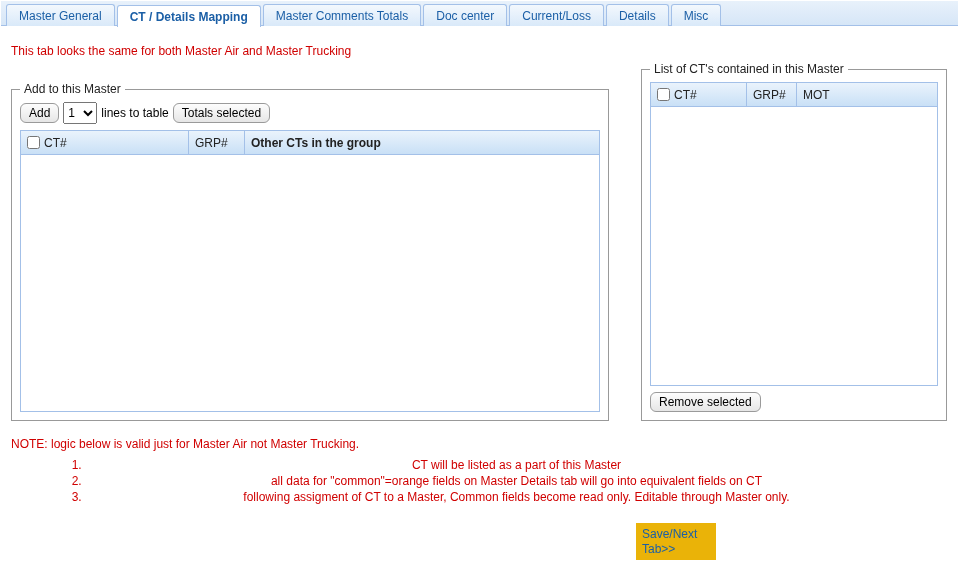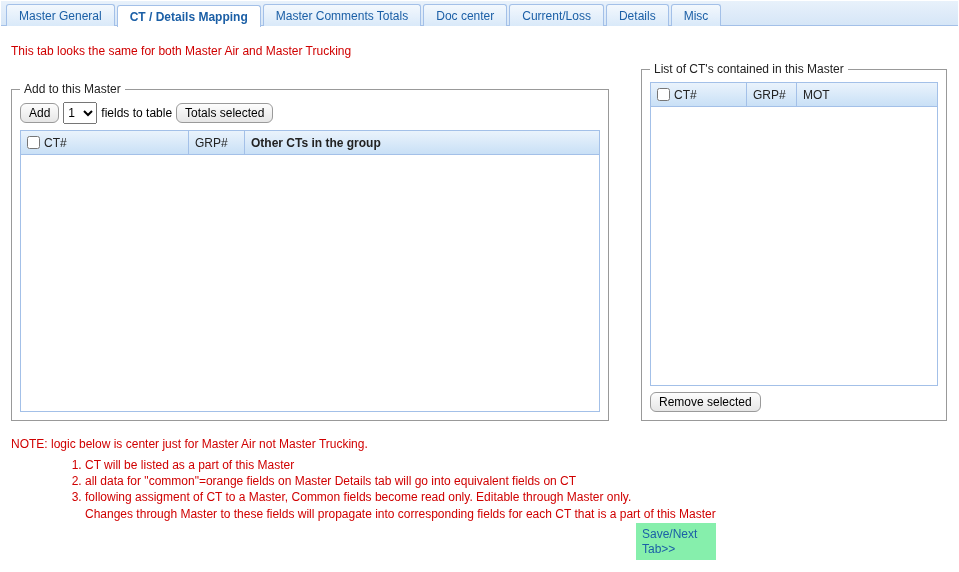--- a/index.html
+++ b/index.html
@@ -130,36 +130,37 @@
   .footer-btn-row { margin-top: 6px; }
   .below-note {
     color: #d00000;
     font-size: 12px;
     margin-top: 16px;
   }
   .below-note ol {
     margin: 6px 0 0 0;
     padding-left: 74px;
     list-style-position: outside;
+    text-align: center;
   }
   .below-note li {
     color: #d00000;
     margin-bottom: 0px;
     line-height: 1.35;
   }
   .below-note .extra {
     padding-left: 74px;
     margin-top: 0;
     line-height: 1.35;
   }
   .save-next {
     position: absolute;
     right: 242px;
     bottom: 10px;
-    background: #86efac;
+    background: #eab308;
     color: #1b5fa6;
     border: none;
     padding: 4px 6px;
     font-size: 12px;
     font-family: inherit;
     text-align: left;
     width: 80px;
     cursor: pointer;
     line-height: 1.2;
   }
@@ -188,21 +189,21 @@
 
     <div class="panels-row">
       <fieldset class="group left-group">
         <legend>Add to this Master</legend>
 
         <div class="toolbar-row">
           <button class="btn">Add</button>
           <select class="small">
             <option>1</option>
           </select>
-          <span class="lines-label">fields to table</span>
+          <span class="lines-label">lines to table</span>
           <button class="btn">Totals selected</button>
         </div>
 
         <div class="grid left-grid">
           <div class="grid-header">
             <div class="col ct">
               <input type="checkbox" style="">
               <span>CT#</span>
             </div>
             <div class="col grp">
@@ -236,24 +237,23 @@
           <div class="grid-body"></div>
         </div>
 
         <div class="footer-btn-row">
           <button class="btn">Remove selected</button>
         </div>
       </fieldset>
     </div>
 
     <div class="below-note">
-      <div>NOTE: logic below is center just for Master Air not Master Trucking.</div>
+      <div>NOTE: logic below is valid just for Master Air not Master Trucking.</div>
       <ol>
         <li>CT will be listed as a part of this Master</li>
         <li>all data for "common"=orange fields on Master Details tab will go into equivalent fields on CT</li>
         <li>following assigment of CT to a Master, Common fields become read only. Editable through Master only.</li>
       </ol>
-      <div class="extra">Changes through Master to these fields will propagate into corresponding fields for each CT that is a part of this Master</div>
     </div>
 
     <button class="save-next">Save/Next Tab&gt;&gt;</button>
   </div>
 </div>
 
 </body></html>

